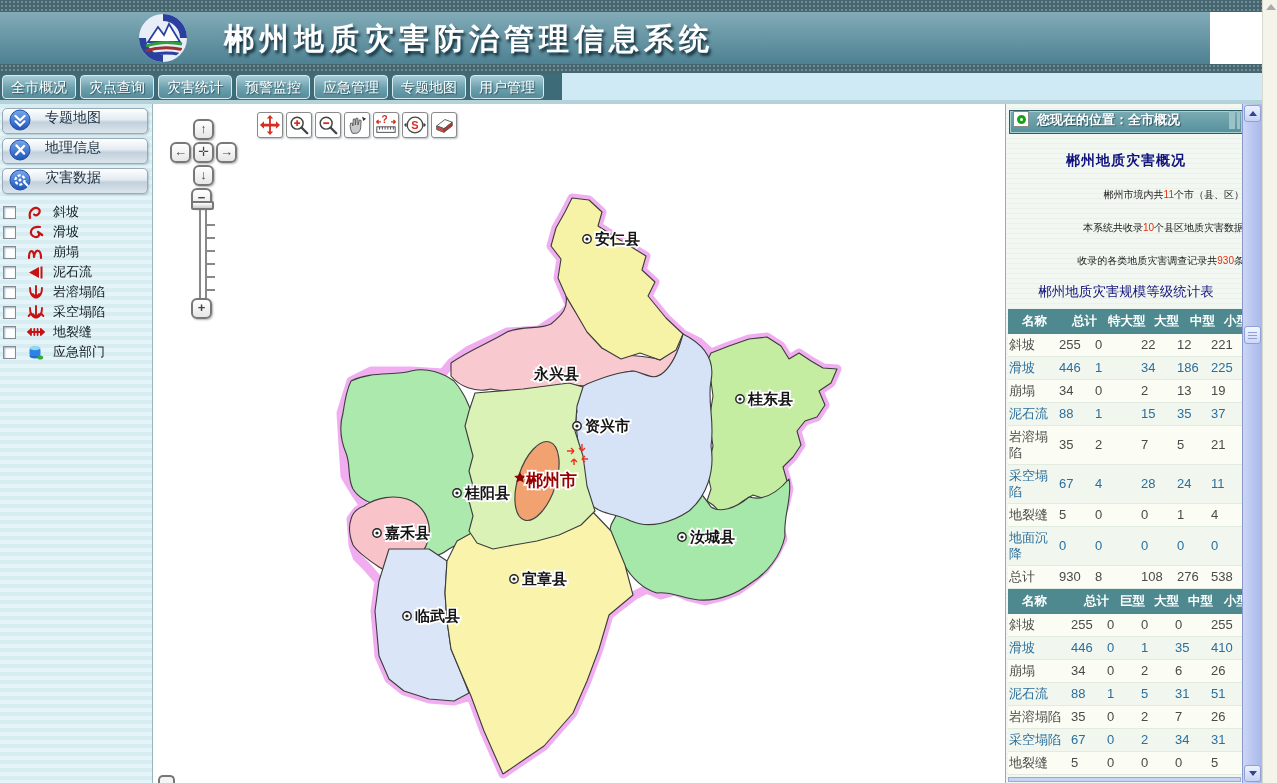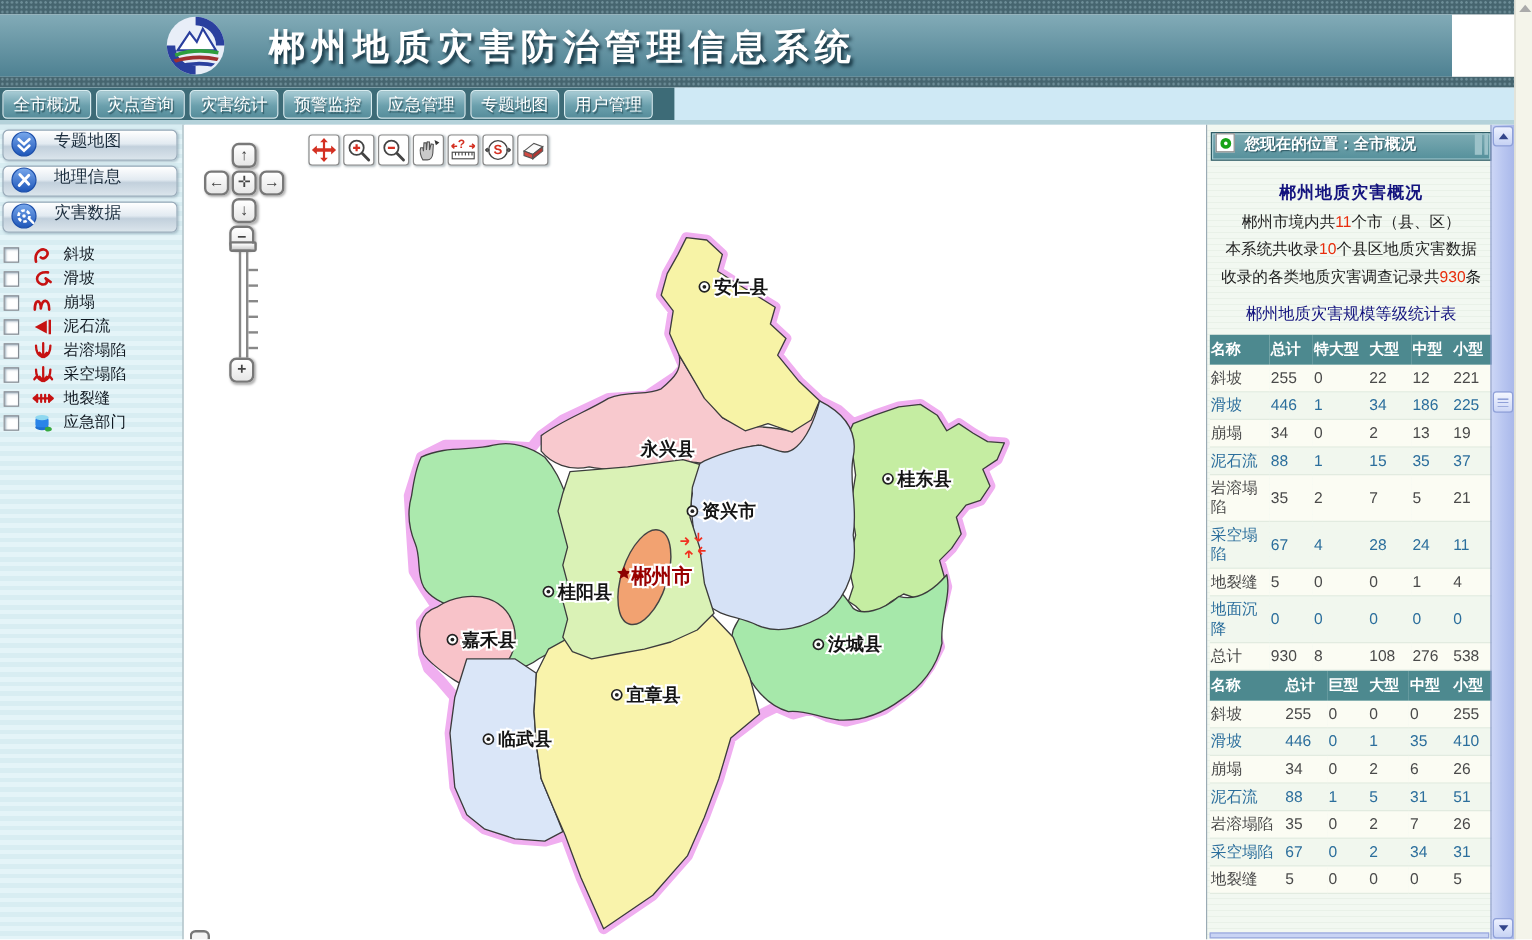--- a/index.html
+++ b/index.html
@@ -39,25 +39,25 @@
   .partialbtn{position:absolute;left:4px;bottom:0;width:17px;height:8px;border:2px solid #777;border-bottom:none;border-radius:5px 5px 0 0;background:#f4f4f4}
   .rpanel{position:absolute;top:104px;left:1005px;width:257px;height:679px;background:repeating-linear-gradient(180deg,#f2f8f1 0 4px,#e9f1e8 4px 5px);border-left:1px solid #9aabb4}
   .locbar{position:absolute;top:6px;left:3px;width:234px;height:24px;background:linear-gradient(#7cabb3,#55909b);border:1px solid #2f5d66;box-shadow:inset 0 0 0 1px #a9ced4;display:flex;align-items:flex-start}
   .locdot{width:16px;height:16px;background:#fff;margin-left:3px;border:1px solid #8a8a8a;display:flex;align-items:center;justify-content:center;flex:none}
   .locdot i{display:block;width:9px;height:9px;border:3px solid #17a317;border-radius:50%;background:#fff}
   .loctext{margin-left:8px;font-size:13px;color:#fff;font-weight:bold;text-shadow:1px 1px 1px #2c5560;white-space:nowrap}
   .locdecor{margin-left:auto;margin-right:2px;display:flex;gap:2px}
   .locdecor i{display:block;width:6px;height:18px;background:#9cc2c9}
   .pbody{position:absolute;top:32px;left:2px;width:236px;bottom:6px;overflow:hidden}
   .ptitle{margin-top:16px;text-align:center;font-size:14px;font-weight:bold;color:#13137e;letter-spacing:1px}
-  .oline{margin-top:7px;text-align:center;font-size:13px;color:#222;line-height:16px;white-space:nowrap}
+  .oline{margin-top:17px;text-align:right;font-size:10px;color:#222;line-height:16px;white-space:nowrap}
   .rednum{color:#e82c0c}
   .ttitle{margin:14px 0 8px;text-align:center;font-size:13.5px;font-weight:normal;color:#13137e}
   table{width:100%;border-collapse:collapse;font-size:13px;table-layout:fixed}
-  th{background:#4d898f;color:#fff;text-align:left;padding:4px 1px;font-weight:bold;font-size:12.5px;white-space:nowrap}
+  th{background:#4d898f;color:#fff;text-align:left;padding:4px 14px;font-weight:bold;font-size:12.5px;white-space:nowrap}
   td{padding:3px 1px;border-bottom:1px solid #e2ebe0;word-break:break-all;line-height:16px}
   tr.odd{background:#fbfcf3;color:#4a4a4a}
   tr.even{background:#f1f7ee;color:#2b6e9c}
   .vscroll{position:absolute;top:0;right:0;width:20px;height:679px;background:linear-gradient(90deg,#ccd6f6,#b9c6f0 50%,#a9b8ea);border-left:1px solid #8898cc}
   .vbtn{position:absolute;left:1px;width:17px;height:17px;background:linear-gradient(#eef2ff,#c6d2f4);border:1px solid #8fa0d8;border-radius:3px;cursor:pointer;display:flex;align-items:center;justify-content:center}
   .tri-up{width:0;height:0;border-left:4px solid transparent;border-right:4px solid transparent;border-bottom:5px solid #33458c}
   .tri-down{width:0;height:0;border-left:4px solid transparent;border-right:4px solid transparent;border-top:5px solid #33458c}
   .vthumb{position:absolute;left:1px;top:222px;width:17px;height:18px;background:linear-gradient(#f4f7ff,#ccd6f6);border:1px solid #8fa0d8;border-radius:3px;cursor:grab}
   .vthumb i{display:block;margin:5px 3px;height:7px;background:repeating-linear-gradient(180deg,#8fa0d8 0 1px,transparent 1px 3px)}
   .hscroll{position:absolute;bottom:1px;left:2px;right:21px;height:5px;background:#c9d4f4;border:1px solid #9aa8dd}

